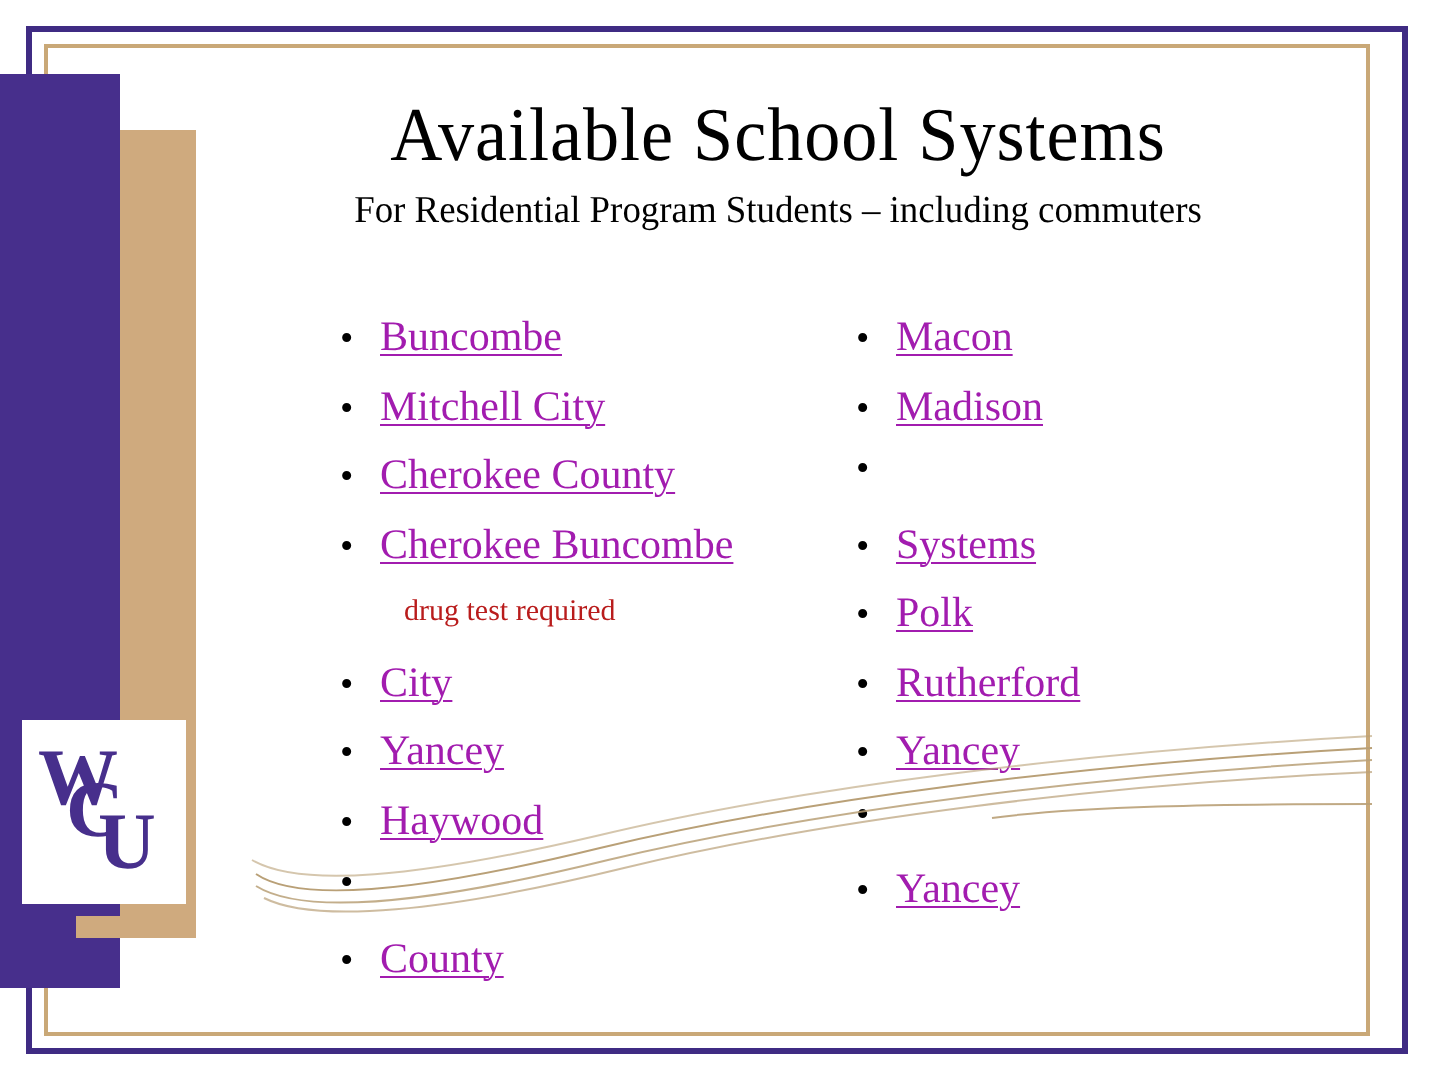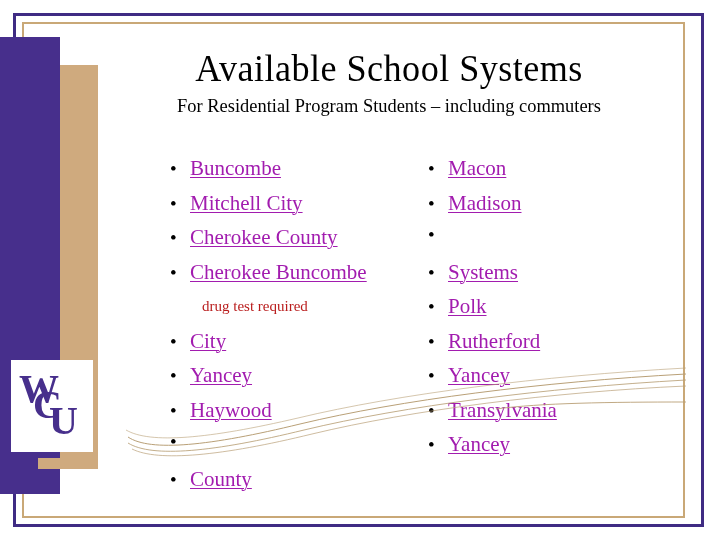--- a/index.html
+++ b/index.html
@@ -249,21 +249,20 @@
       <div class="bullet-row">
         <span class="bullet-dot">•</span>
         <span class="link-text">Rutherford</span>
       </div>
       <div class="bullet-row">
         <span class="bullet-dot">•</span>
         <span class="link-text">Yancey</span>
       </div>
       <div class="bullet-row">
         <span class="bullet-dot">•</span>
-        <span class="link-text">Transylvania</span>
       </div>
       <div class="bullet-row">
         <span class="bullet-dot">•</span>
         <span class="link-text">Yancey</span>
       </div>
     </div>
 
   <svg class="swoosh" viewBox="0 0 720 540">
     <g fill="none" stroke="#b9a077" stroke-width="1">
       <path d="M128,437 C150,452 210,446 300,424 C400,400 540,382 686,374"></path>

